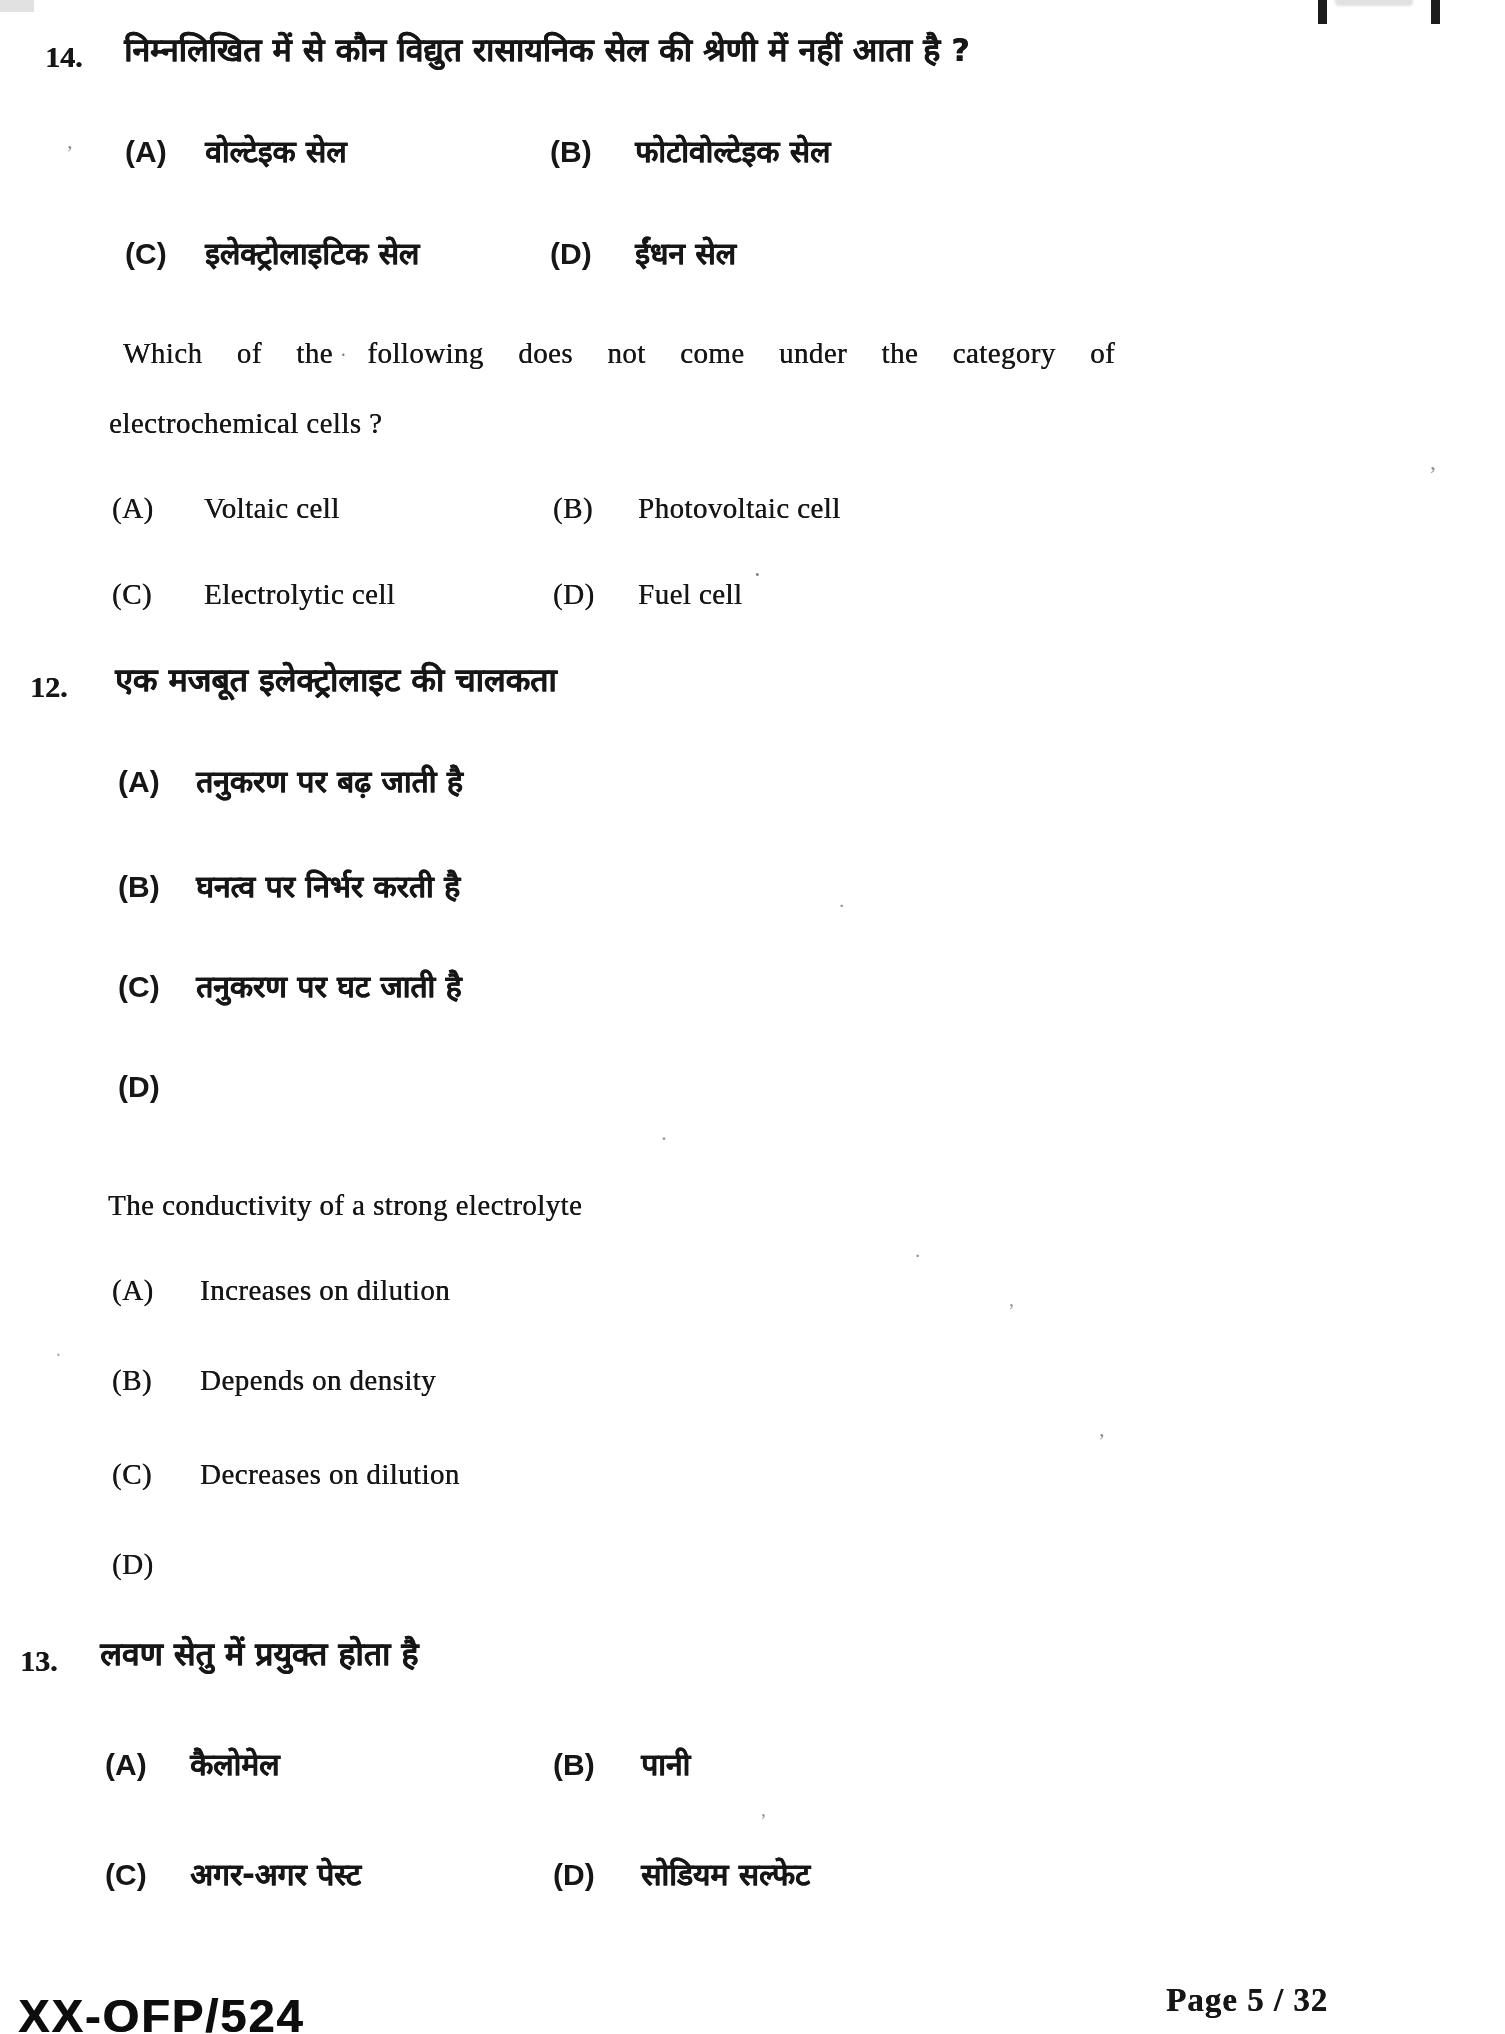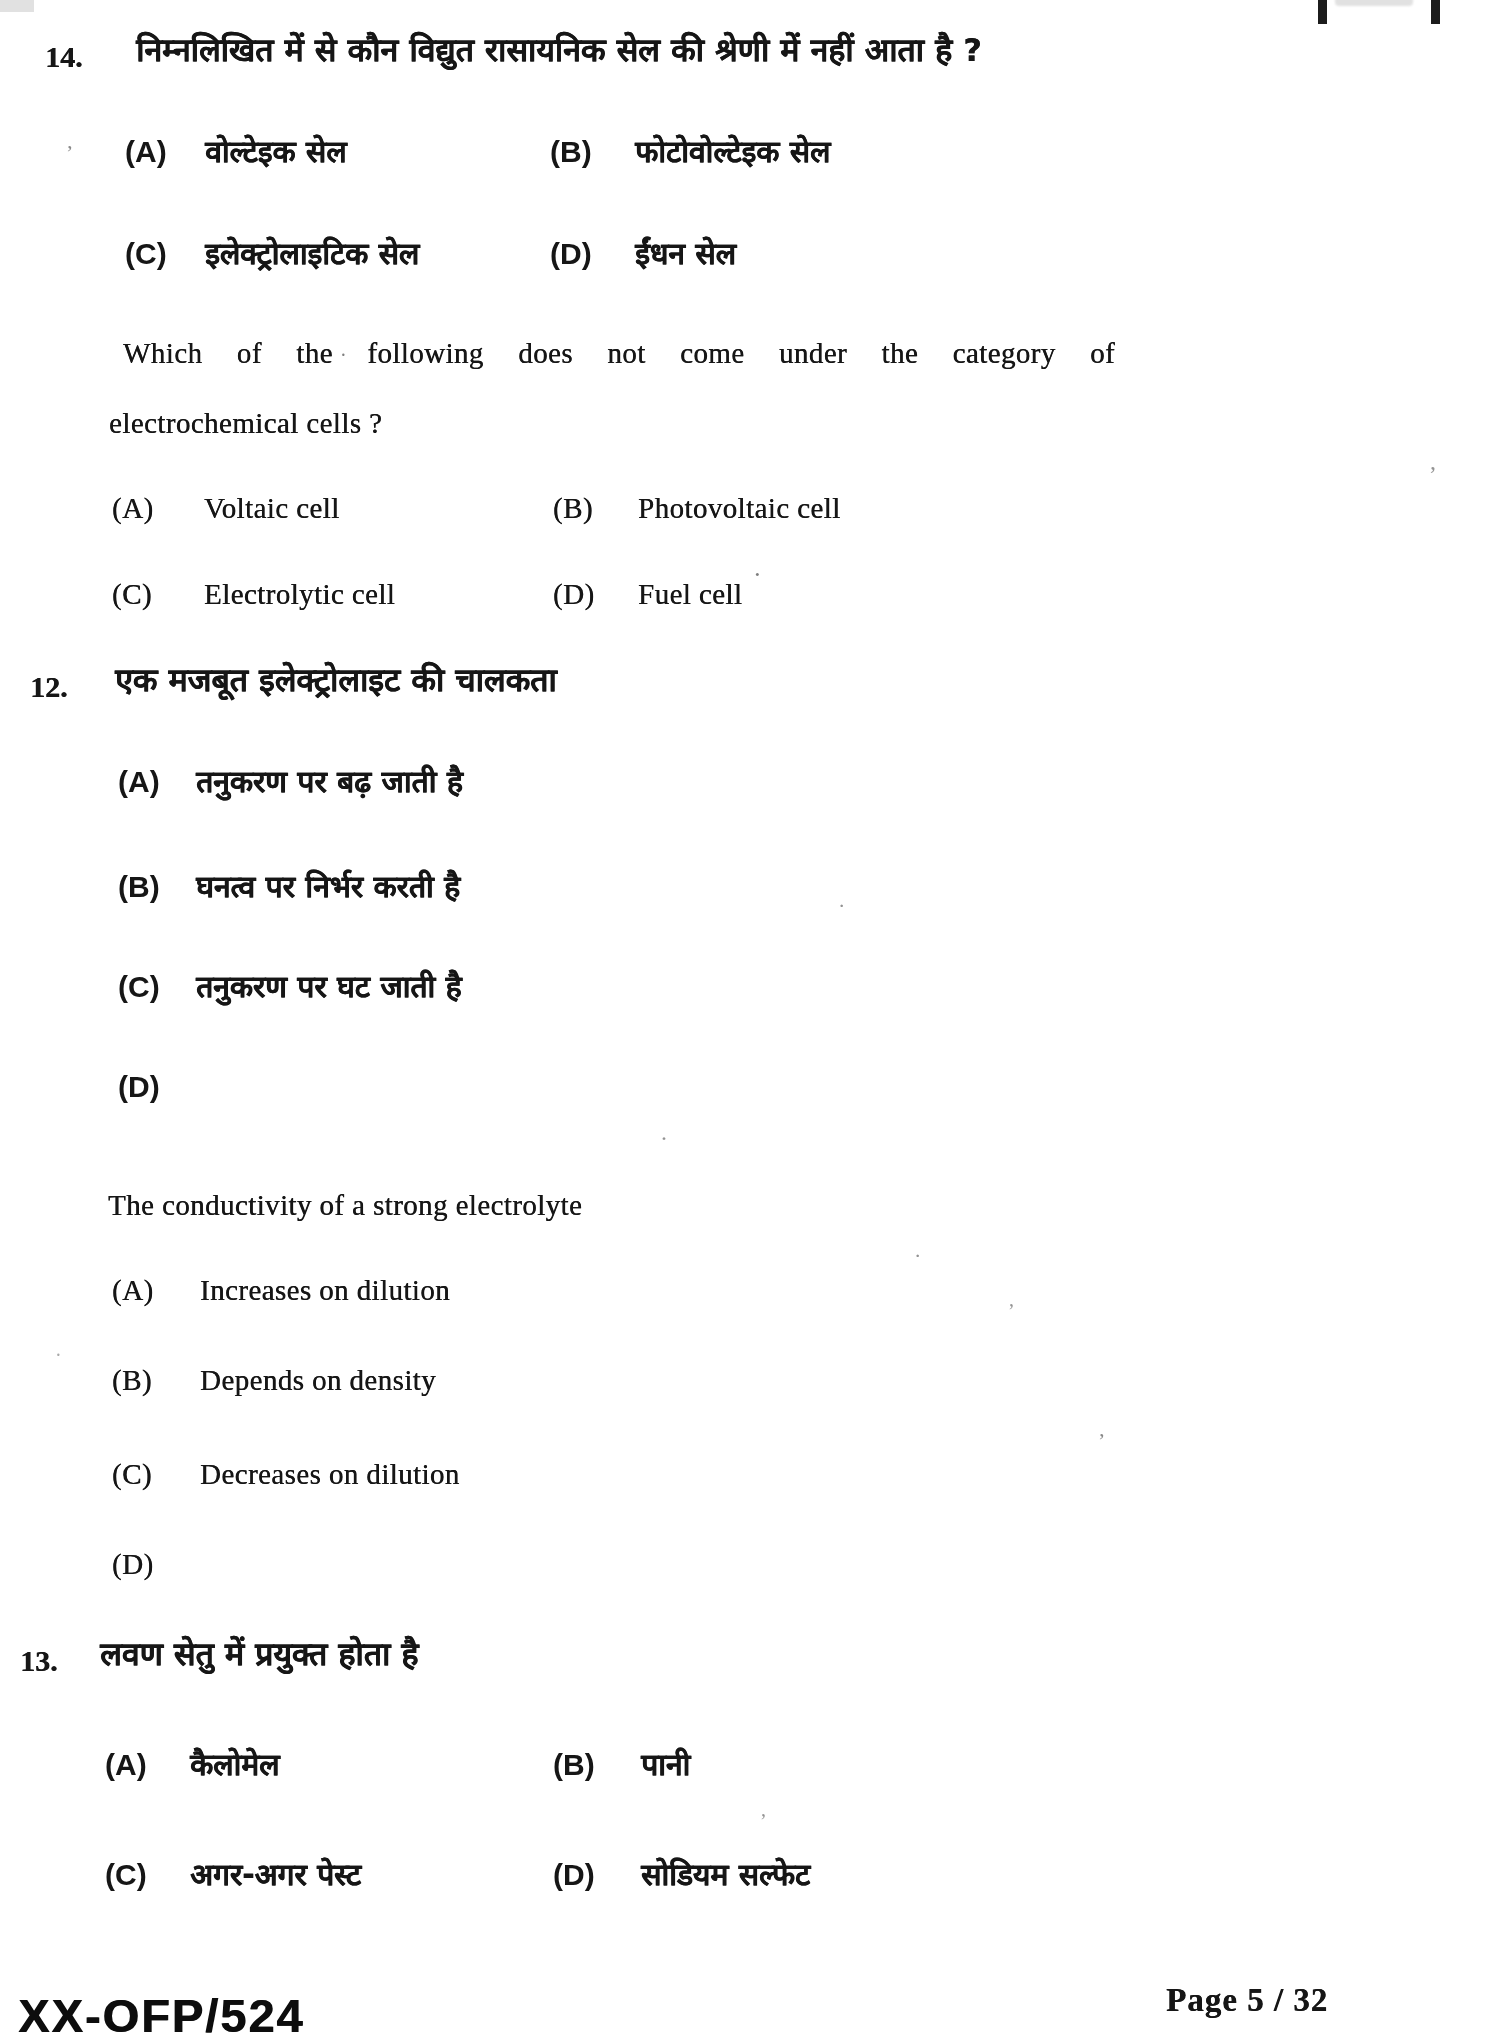--- a/index.html
+++ b/index.html
@@ -64,21 +64,21 @@
 <body>
 
 <div class="page">
 
   <div class="corner-smudge"></div>
   <div class="bracket-mark">
     <div class="bracket-smudge"></div>
   </div>
 
   <span class="abs qnum" style="left:45px;top:40px">14.</span>
-  <span class="abs hi qt-hi" style="left:136px;top:32px">निम्नलिखित में से कौन विद्युत रासायनिक सेल की श्रेणी में नहीं आता है ?</span>
+  <span class="abs hi qt-hi" style="left:124px;top:32px">निम्नलिखित में से कौन विद्युत रासायनिक सेल की श्रेणी में नहीं आता है ?</span>
 
   <div class="optrow" style="left:125px;top:135px">
     <div class="cell" style="width:425px">
       <span class="lbl lbl-hi opt-hi" style="width:80px">(A)</span>
       <span class="hi opt-hi">वोल्टेइक सेल</span>
     </div>
     <div class="cell">
       <span class="lbl lbl-hi opt-hi" style="width:85px">(B)</span>
       <span class="hi opt-hi">फोटोवोल्टेइक सेल</span>
     </div>

